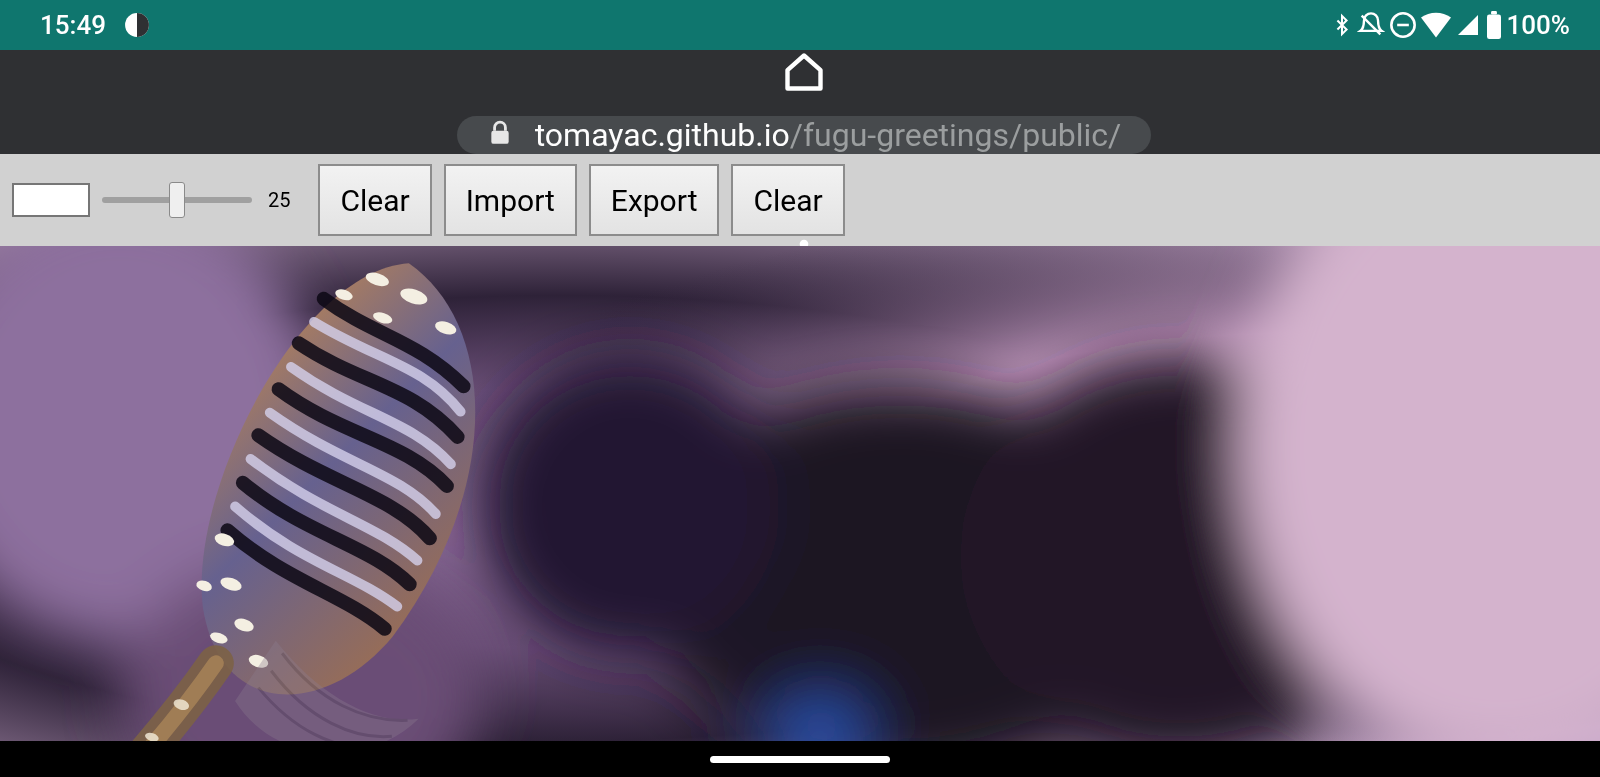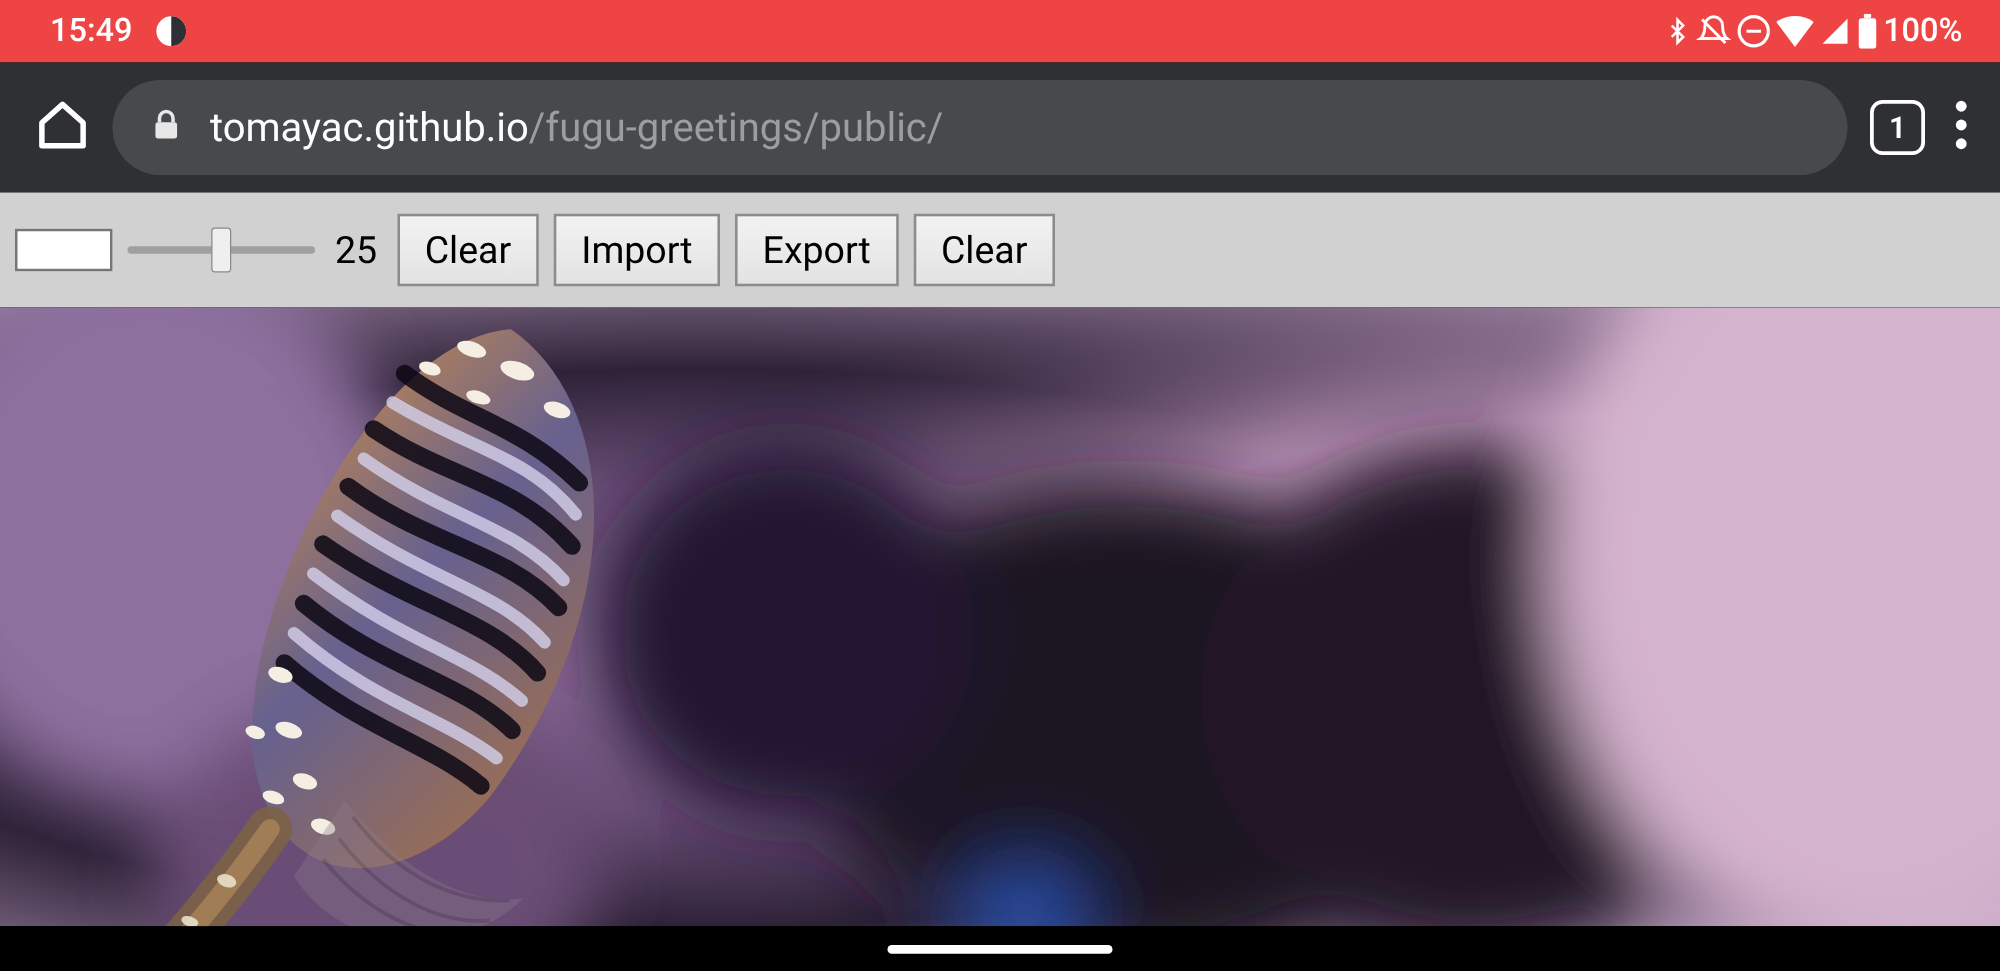--- a/index.html
+++ b/index.html
@@ -7,41 +7,42 @@
     margin: 0; padding: 0;
     width: 1600px; height: 777px;
     font-family: -apple-system, Roboto, "Segoe UI", Arial, sans-serif;
     background: #000;
     overflow: hidden;
   }
 
   
   .statusbar {
     height: 50px;
-    background: #ef4444;
+    background: #0f766e;
     display: flex;
     align-items: center;
     justify-content: space-between;
     padding: 0 30px 0 40px;
     color: #fff;
     font-size: 26px;
     font-weight: 500;
   }
   .statusbar .left { display:flex; align-items:center; gap:18px;}
   .statusbar .right{ display:flex; align-items:center; gap:4px;}
   .statusbar svg { display:block; }
 
   
   .omnibar-row {
     height: 104px;
     background: #2f3033;
     display: flex;
     align-items: center;
     padding: 0 20px 0 28px;
     gap: 18px;
+    flex-direction: column;
   }
   .home-icon { color:#fff; flex:0 0 auto; }
   .omnibox {
     flex: 1 1 auto;
     height: 76px;
     background: #474a4d;
     border-radius: 38px;
     display: flex;
     align-items: center;
     padding: 0 30px;
@@ -88,23 +89,23 @@
     height:6px; background:#a0a0a0; border-radius:3px;
   }
   .slider-thumb {
     position:absolute; top:50%; transform:translate(-50%,-50%);
     left: 50%;
     width:16px; height:36px;
     background:#efefef;
     border:1px solid #8a8a8a;
     border-radius:3px;
   }
-  .slider-value { font-size:30px; margin-left:4px; margin-right:4px;}
+  .slider-value { font-size:20px; margin-left:4px; margin-right:16px;}
   .tb-btn {
-    height: 58px;
+    height: 72px;
     padding: 0 20px;
     background: linear-gradient(#f2f2f2,#e3e3e3);
     border: 2px solid #8c8c8c;
     font-size: 30px;
     display:flex; align-items:center;
     cursor:pointer;
     user-select:none;
   }
 
   

